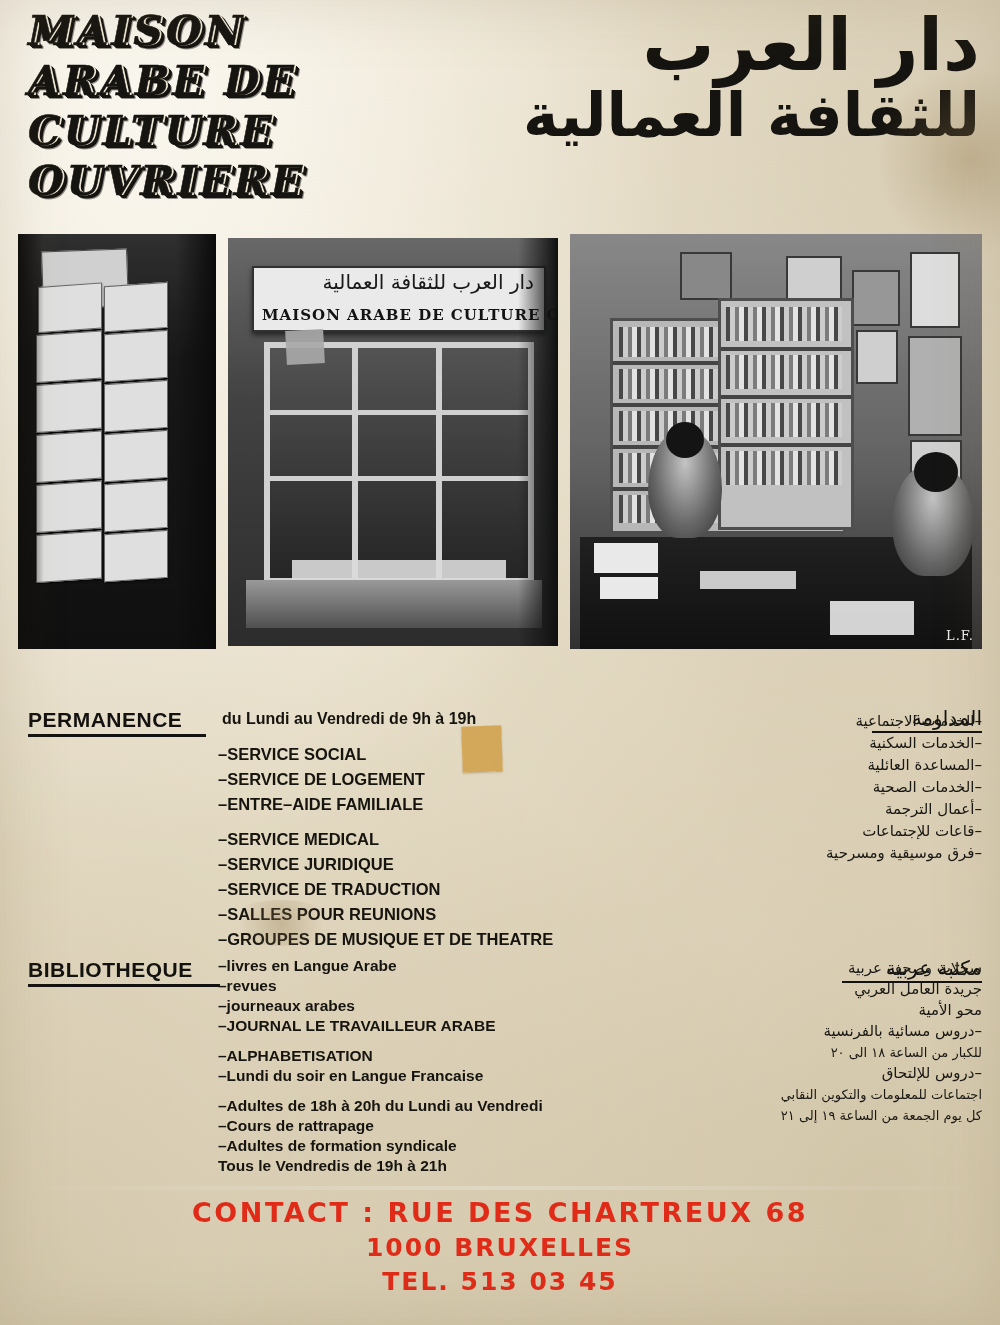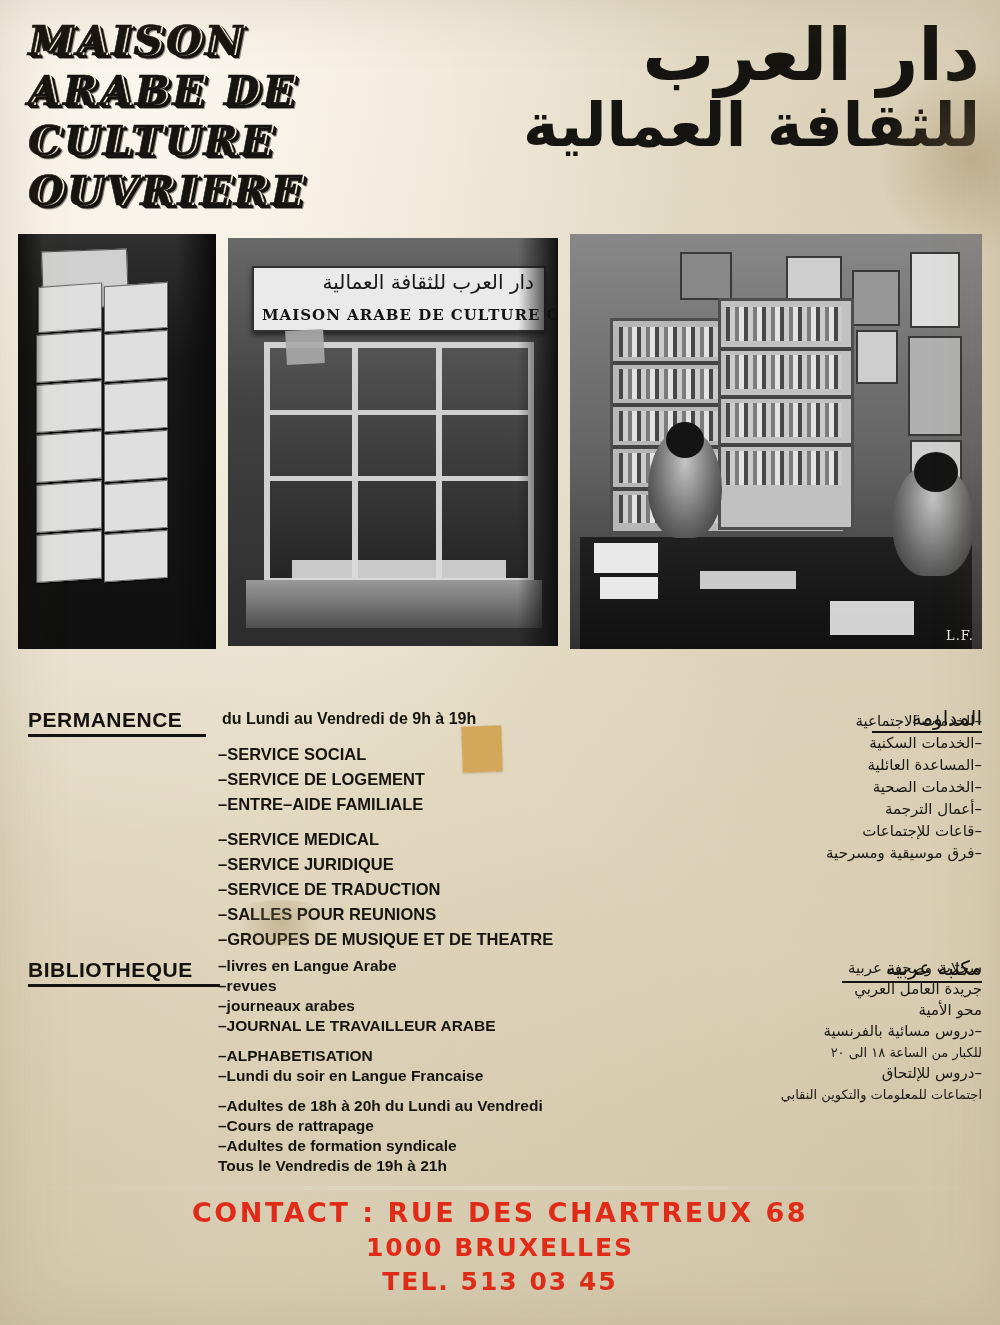--- a/index.html
+++ b/index.html
@@ -32,21 +32,21 @@
   .edge-shadow {
     position: absolute;
     inset: 0;
     box-shadow: inset 0 0 70px rgba(120,100,60,0.20);
     pointer-events: none;
   }
 
   
   .header {
     position: absolute;
-    left: 0; top: 10px;
+    left: 0; top: 0;
     width: 1000px;
     height: 228px;
   }
   .title-fr {
     position: absolute;
     left: 28px;
     top: 6px;
     width: 520px;
   }
   .title-fr .line {
@@ -516,20 +516,21 @@
     </div>
 
     <div class="ar-col" style="right:18px; top:278px; width:420px; line-height:21px;">
       <div>سجلات وصحف عربية</div>
       <div>جريدة العامل العربي</div>
       <div>محو الأمية</div>
       <div>–دروس مسائية بالفرنسية</div>
       <div class="sm">للكبار من الساعة ١٨ الى ٢٠</div>
       <div>–دروس للإلتحاق</div>
       <div class="sm">اجتماعات للمعلومات والتكوين النقابي</div>
+      <div class="sm">كل يوم الجمعة من الساعة ١٩ إلى ٢١</div>
     </div>
   </div>
 
   <div class="contact">
     <div class="c1">CONTACT :  RUE  DES  CHARTREUX  68</div>
     <div class="c2">1000 BRUXELLES</div>
     <div class="c3">TEL.  513 03 45</div>
   </div>
 
   <div class="tape" style="left:462px; top:726px; width:40px; height:46px; transform:rotate(-2deg);"></div>

